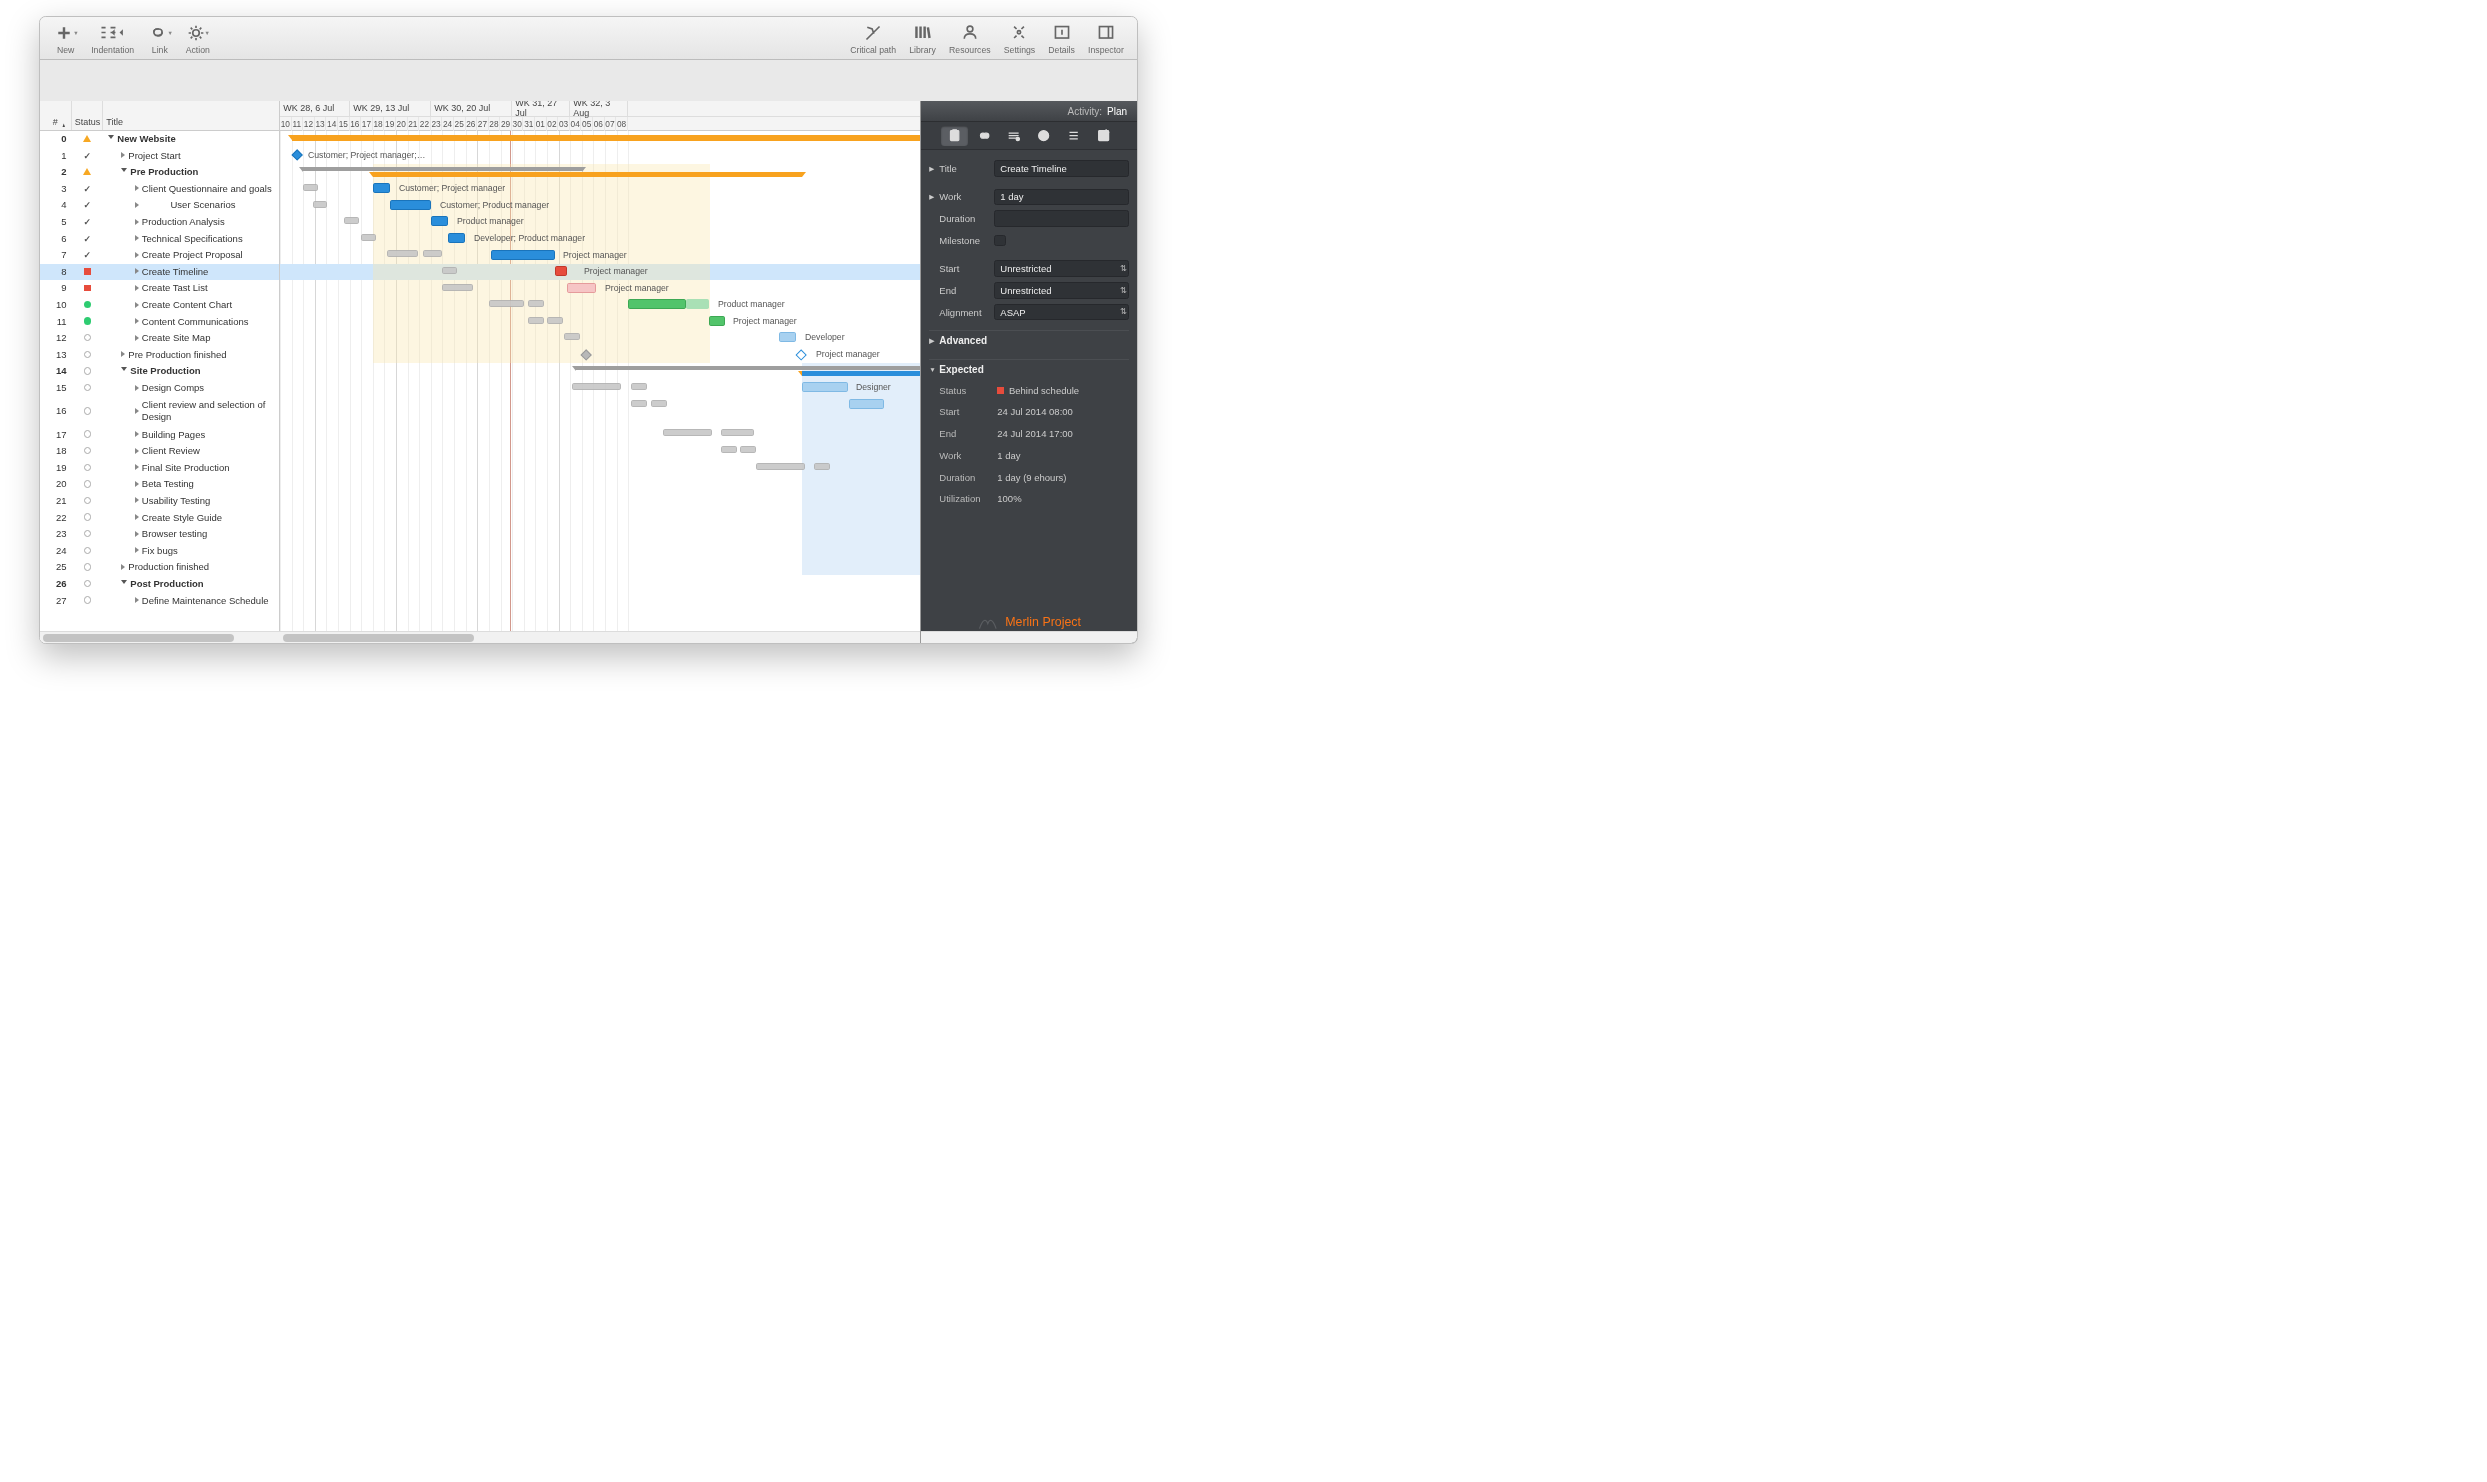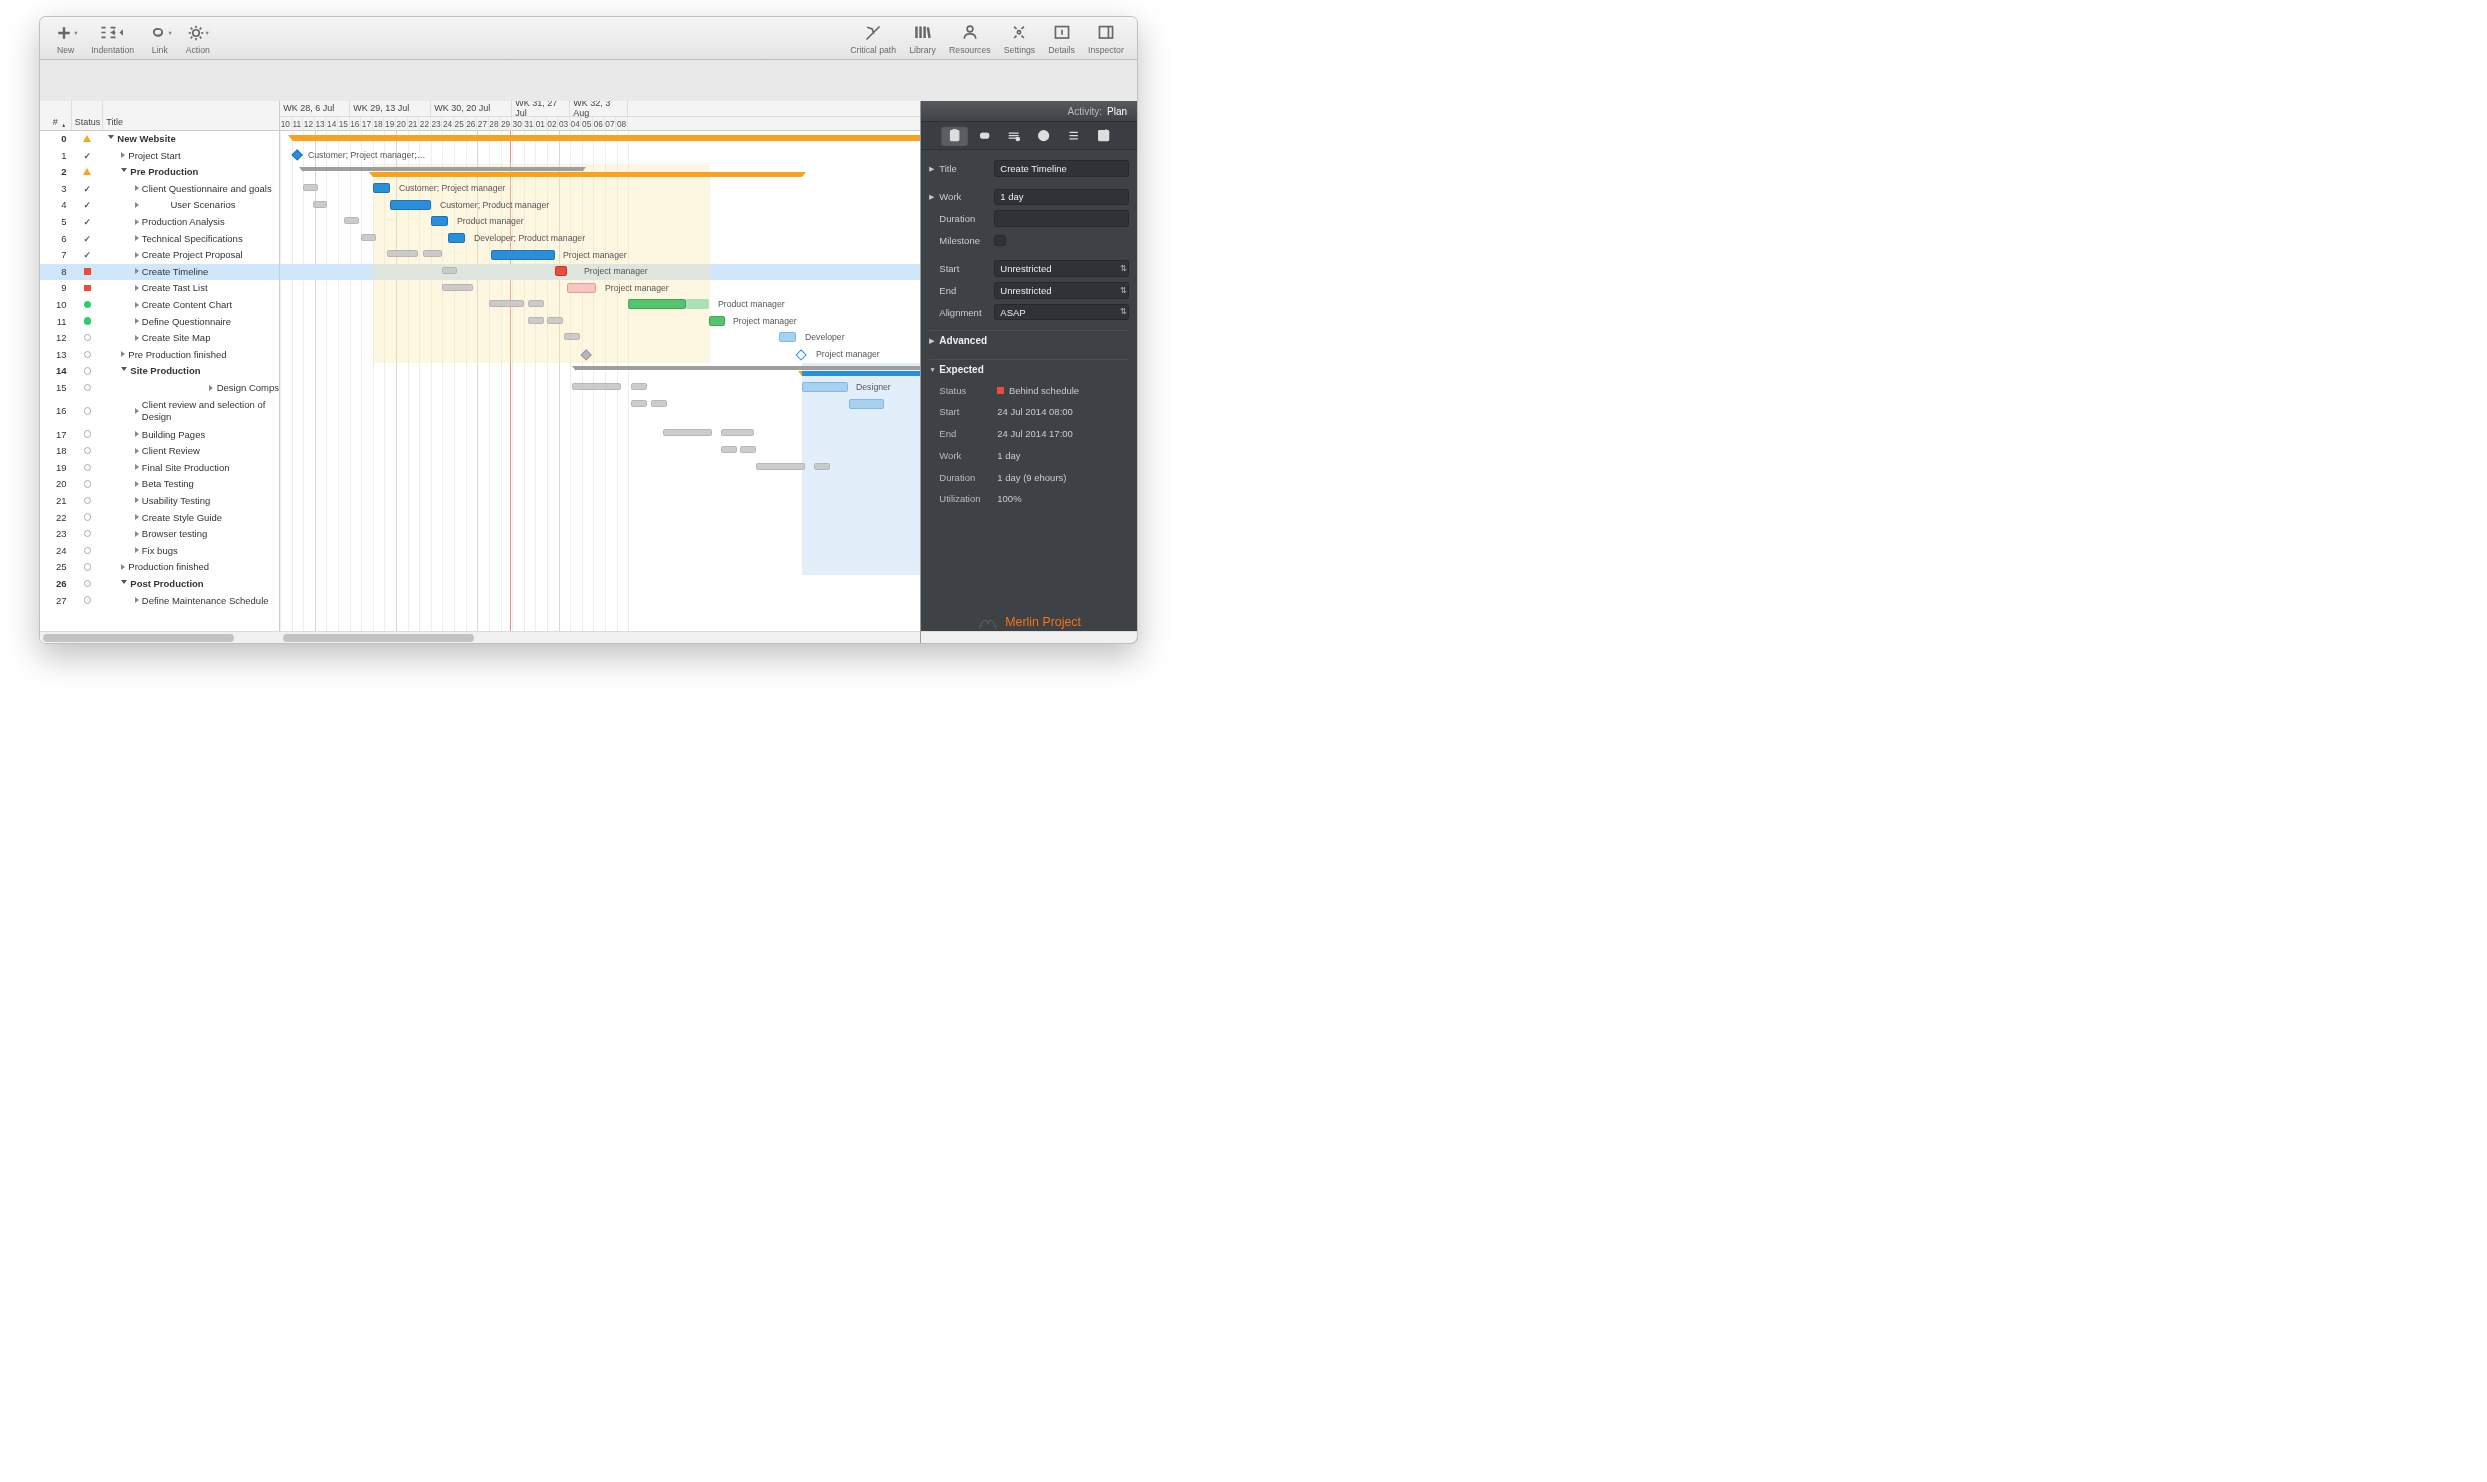--- a/index.html
+++ b/index.html
@@ -338,21 +338,21 @@
               <span>Create Content Chart</span>
             </div>
           </div>
           <div class="row">
             <div class="c-hash">11</div>
             <div class="c-stat">
               <span class="stat-green"></span>
             </div>
             <div class="c-title" style="padding-left: 31.5px;">
               <span class="disc"></span>
-              <span>Define Questionnaire</span>
+              <span>Content Communications</span>
             </div>
           </div>
           <div class="row">
             <div class="c-hash">12</div>
             <div class="c-stat">
               <span class="stat-empty"></span>
             </div>
             <div class="c-title" style="padding-left: 31.5px;">
               <span class="disc"></span>
               <span>Create Site Map</span>
@@ -376,21 +376,21 @@
             <div class="c-title" style="padding-left: 18px;">
               <span class="disc down"></span>
               <span>Site Production</span>
             </div>
           </div>
           <div class="row">
             <div class="c-hash">15</div>
             <div class="c-stat">
               <span class="stat-empty"></span>
             </div>
-            <div class="c-title" style="padding-left: 31.5px; justify-content: flex-end;">
+            <div class="c-title" style="padding-left: 31.5px;">
               <span class="disc"></span>
               <span>Design Comps</span>
             </div>
           </div>
           <div class="row" style="height: 30px;">
             <div class="c-hash">16</div>
             <div class="c-stat">
               <span class="stat-empty"></span>
             </div>
             <div class="c-title" style="padding-left: 31.5px; white-space: normal; line-height: 11.6px;">

